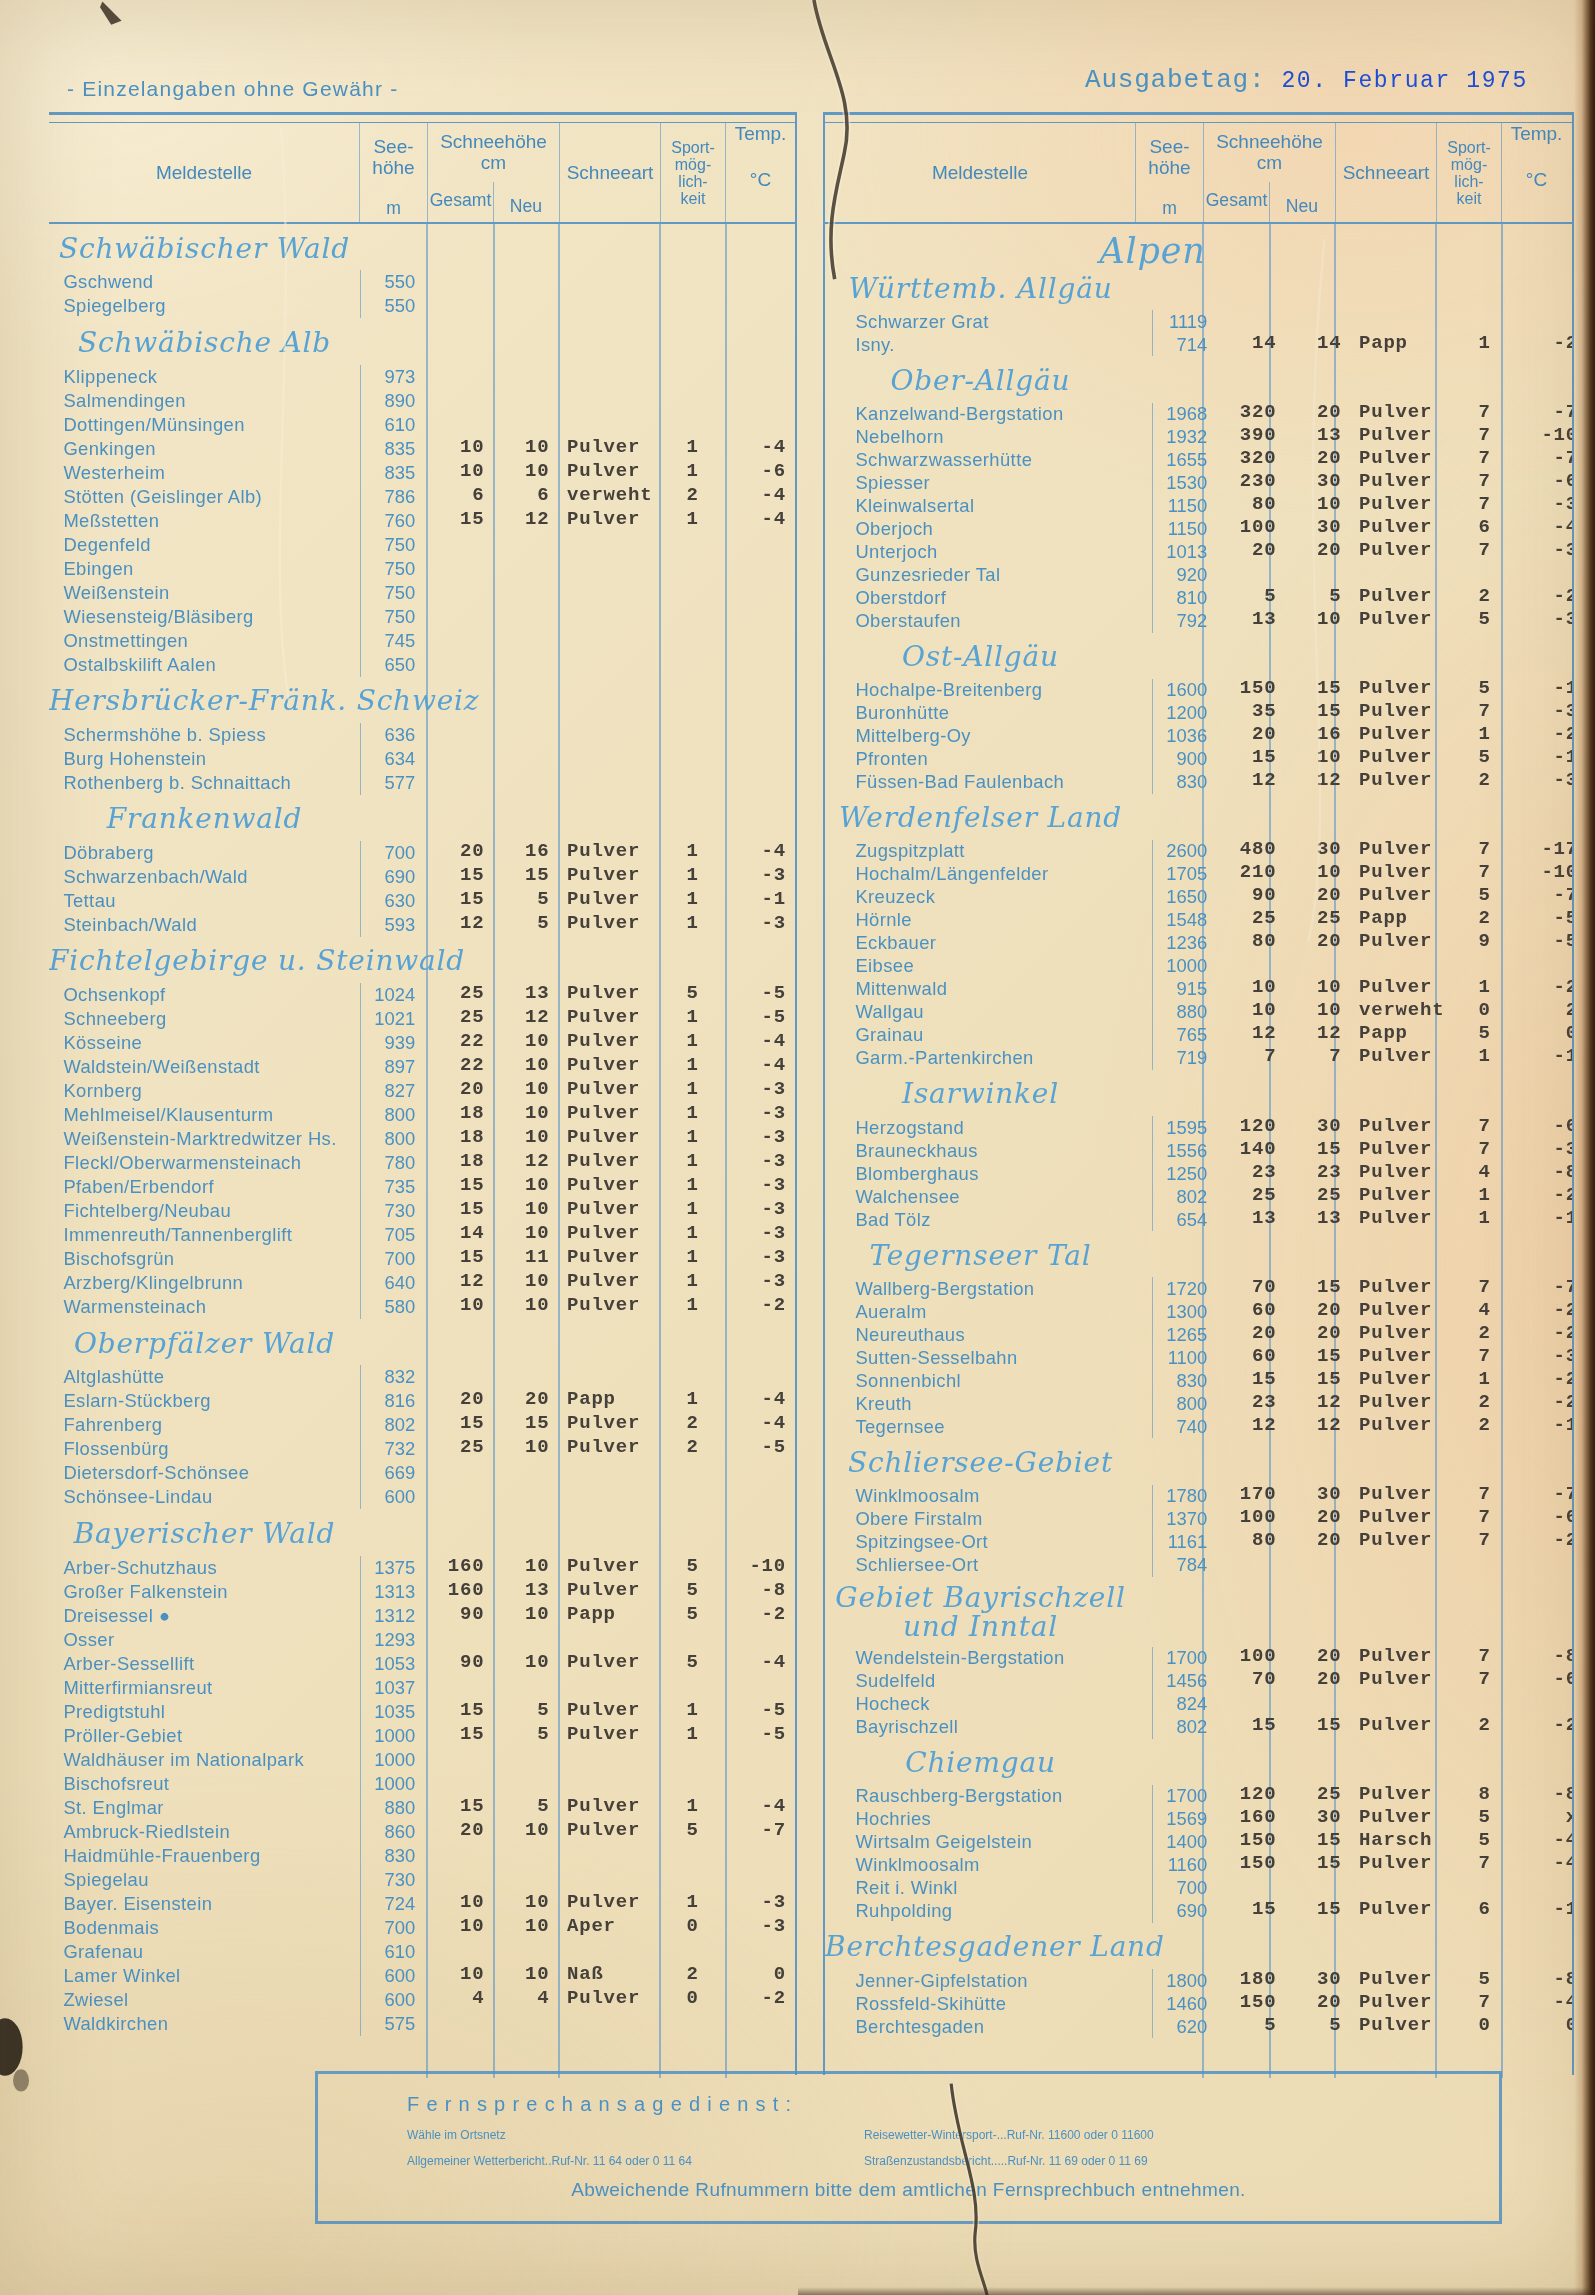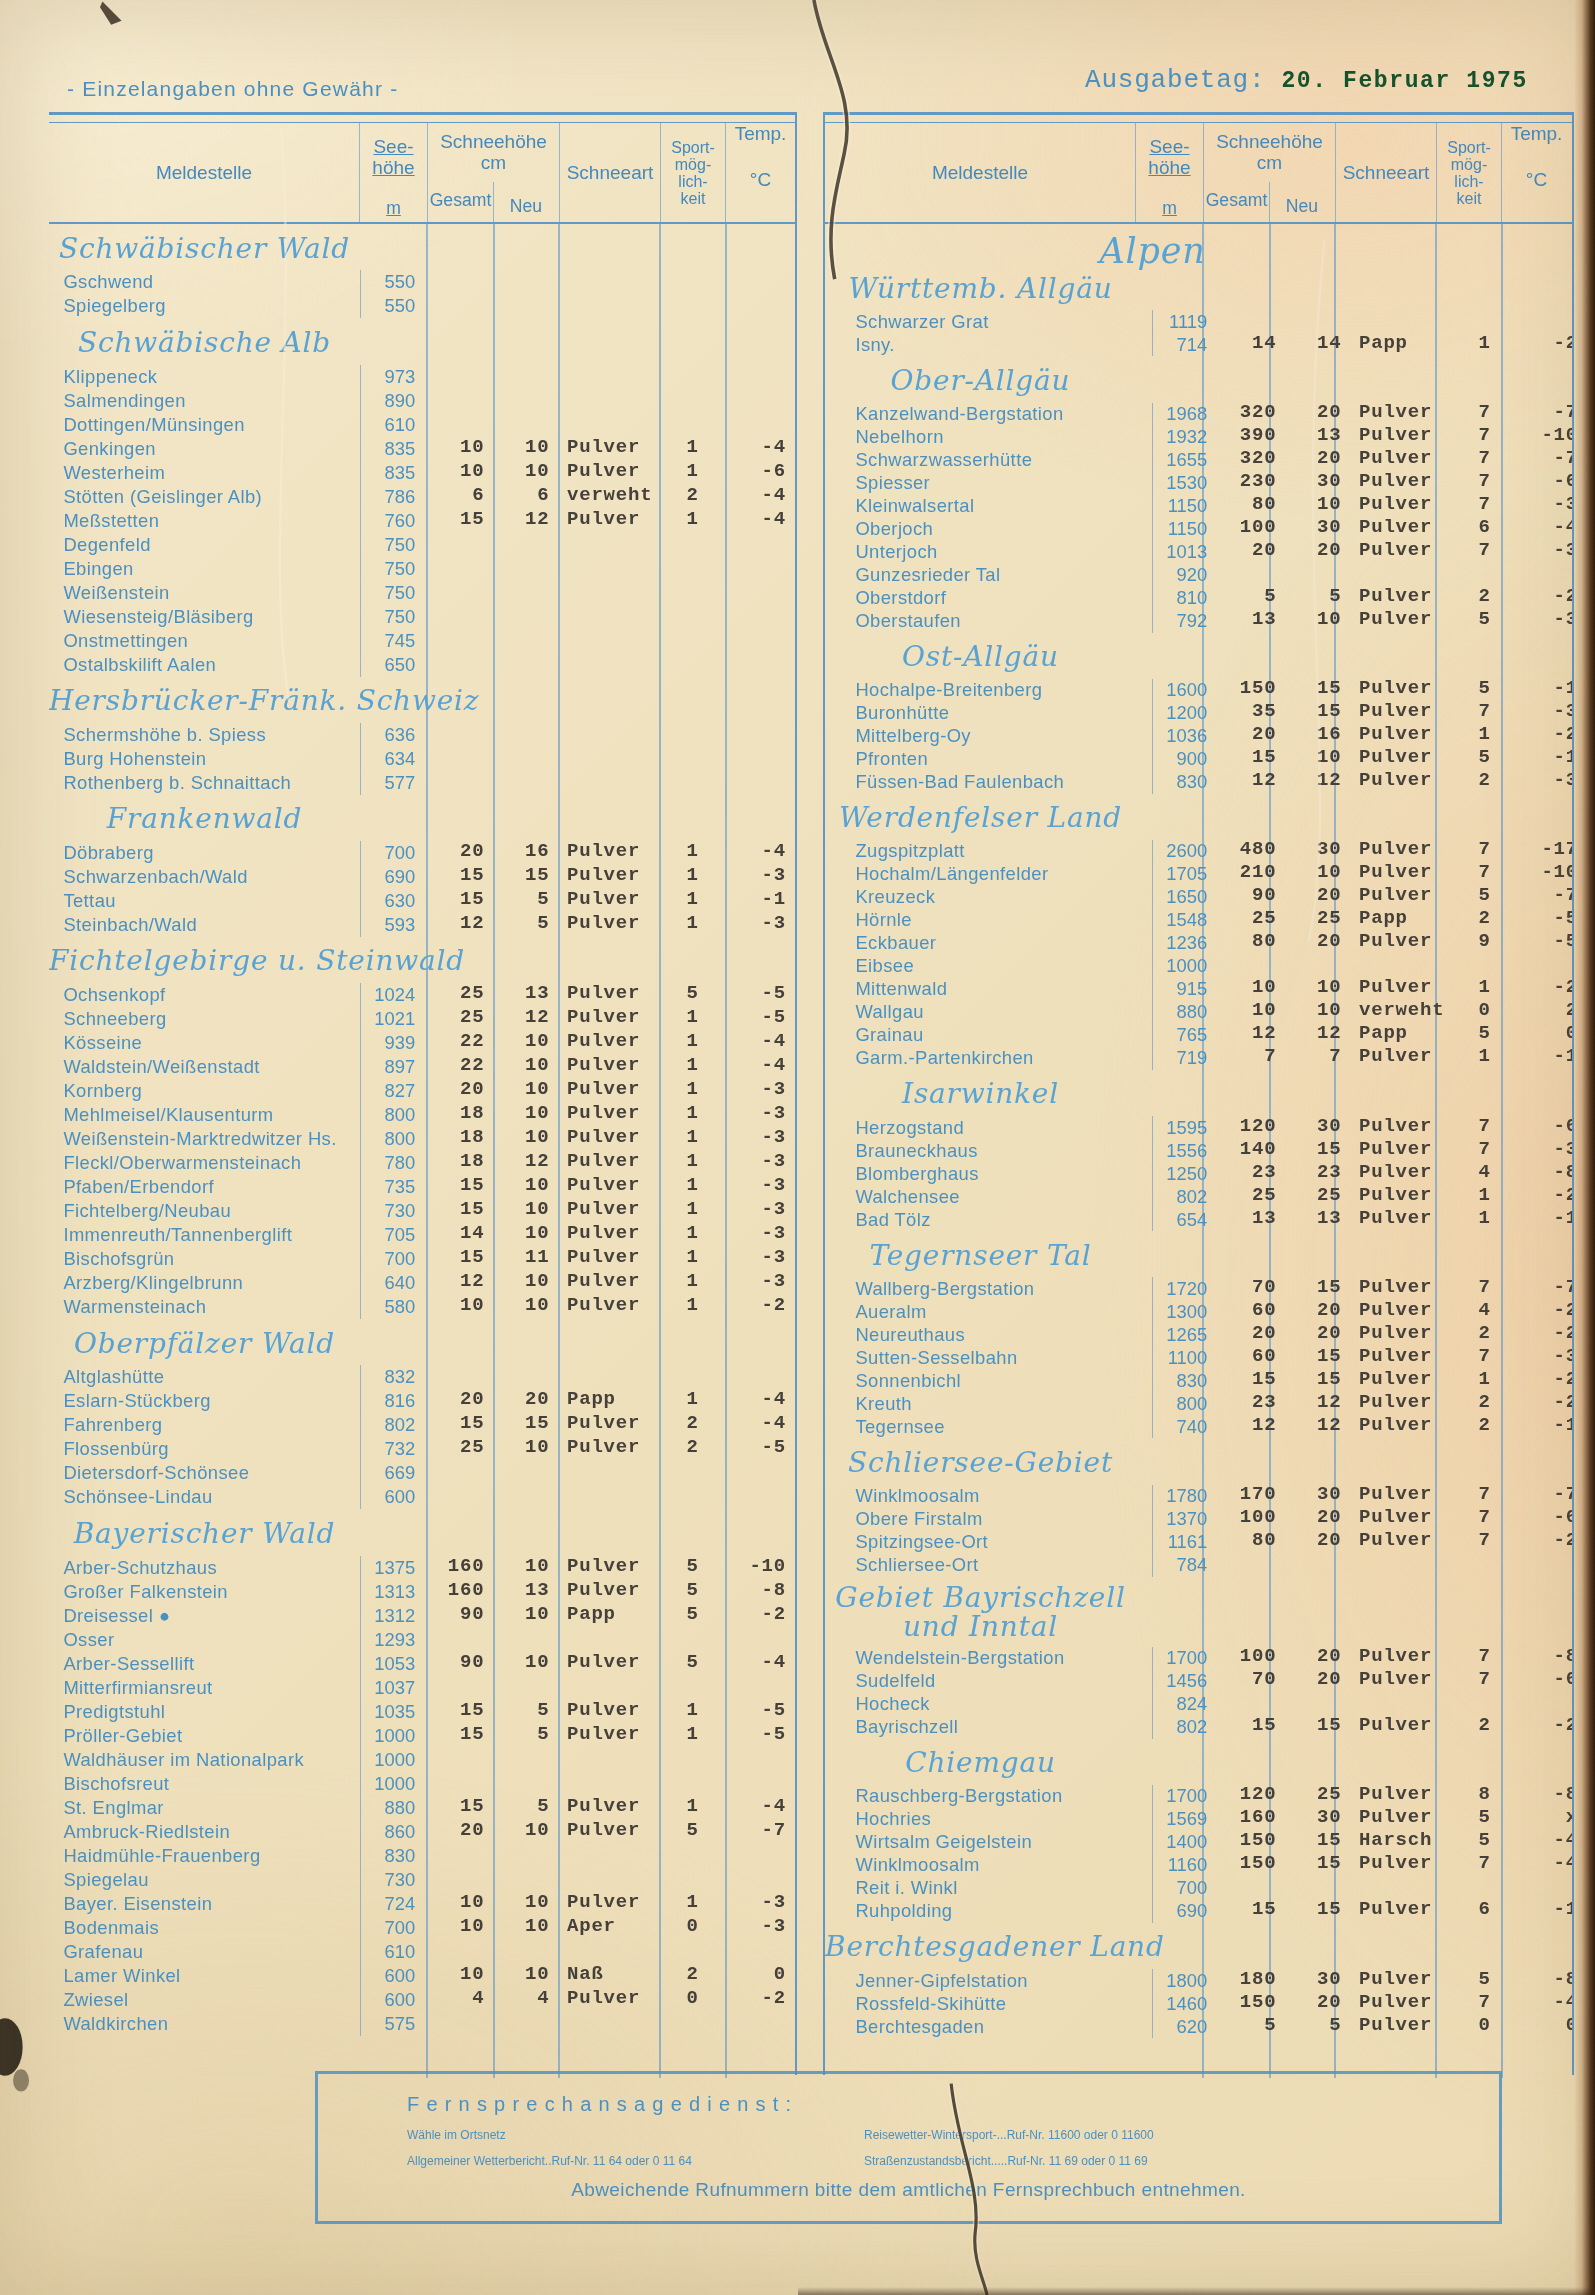--- a/index.html
+++ b/index.html
@@ -26,34 +26,34 @@
   .edge-right{position:absolute;top:0;right:0;bottom:0;width:22.3px;z-index:5;pointer-events:none;
     background:linear-gradient(to right, rgba(150,90,50,0) 0%, rgba(150,90,50,.28) 35%, #53351d 75%, #170f07 100%);}
   .edge-bottom{position:absolute;left:50%;right:0;bottom:0;height:8px;z-index:5;pointer-events:none;
     background:linear-gradient(to top, rgba(40,25,12,.5), transparent);}
   .tear-svg{position:absolute;inset:0;z-index:5;pointer-events:none;}
 
   
   .disclaimer{position:absolute;left:67px;top:77px;font-size:21px;letter-spacing:1.2px;color:var(--blue);}
   .issue{position:absolute;left:1085px;top:65px;white-space:nowrap;}
   .issue-label{font-size:26px;color:var(--blue);letter-spacing:0.8px;font-family:Liberation Mono, monospace;}
-  .issue-date{font-family:"Liberation Mono",monospace;font-weight:700;font-size:23px;color:#14532d;margin-left:16px;letter-spacing:1.6px;}
+  .issue-date{font-family:"Liberation Mono",monospace;font-weight:400;font-size:23px;color:#1d4ed8;margin-left:16px;letter-spacing:1.6px;}
 
   
   .snow-table{position:absolute;top:112px;height:1963px;}
   .snow-table.left{left:49px;width:746px;border-right:2.4px solid var(--rule);}
   .snow-table.right{left:823px;width:747px;border-left:2.4px solid var(--rule);border-right:2.4px solid var(--rule);}
   .toprule{height:7.2px;border-top:3.2px solid var(--rule);border-bottom:1.6px solid var(--rule);}
   .midrule{border-top:2.4px solid var(--rule);}
 
   .thead{display:grid;grid-template-columns:311px 68px 132px 101px 65px 69px;height:99px;color:var(--blue-deep);}
   .hc{border-right:1.6px solid var(--rule-soft);display:flex;flex-direction:column;align-items:center;font-size:19px;line-height:21.5px;}
   .hc:last-child{border-right:none;}
   .hc-name{justify-content:center;}
-  .hc-elev{padding-top:12.8px;text-decoration:underline;}
+  .hc-elev{padding-top:12.8px;}
   .hc-elev .unit{margin-top:auto;margin-bottom:3.2px;font-size:17.6px;}
   .hc-cm .cm-top{padding-top:8px;text-align:center;font-size:19px;line-height:21px;}
   .hc-cm{justify-content:flex-start;}
   .hc-cm .cm-bottom{margin-top:auto;display:flex;width:100%;}
   .hc-cm .hg{width:66px;text-align:center;font-size:17.6px;border-right:1.6px solid var(--rule-soft);padding-bottom:11px;height:40px;display:flex;align-items:flex-end;justify-content:center;box-sizing:border-box;}
   .hc-cm .hn{width:64px;text-align:center;font-size:17.6px;padding-bottom:5px;height:40px;display:flex;align-items:flex-end;justify-content:center;box-sizing:border-box;}
   .hc-art{justify-content:center;}
   .hc-sport{justify-content:center;font-size:16px;line-height:17px;}
   .hc-temp{justify-content:flex-start;gap:24px;}
 

